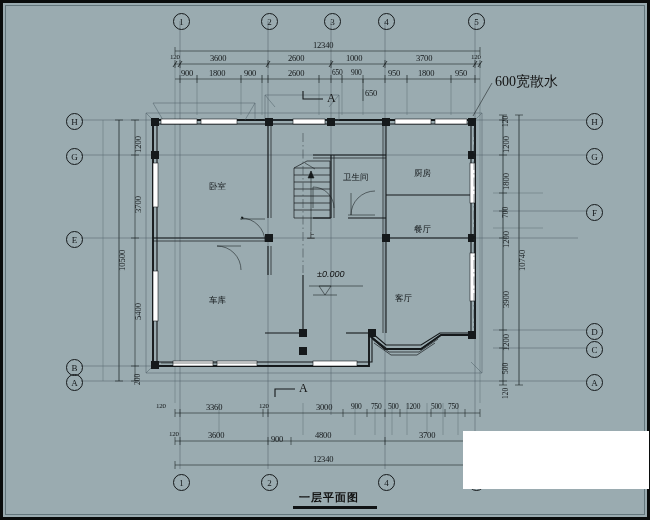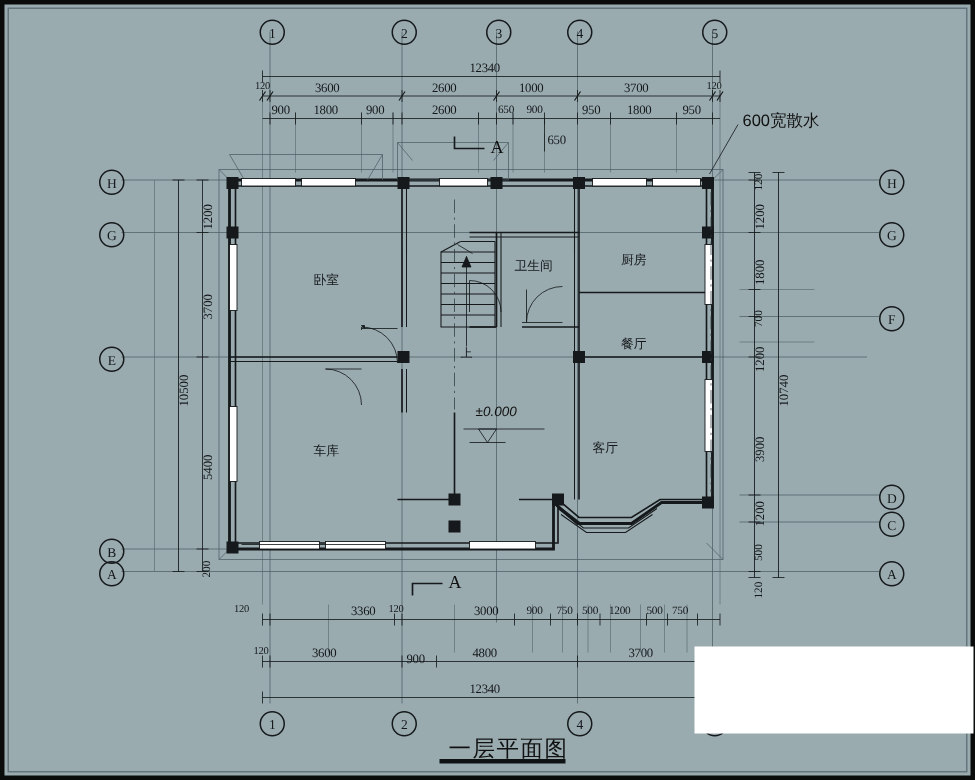--- a/index.html
+++ b/index.html
@@ -7,29 +7,29 @@
   #frame{position:relative;width:650px;height:520px;background:#9aabb0;box-sizing:border-box;border:3px solid #0a0c0c;}
   #frame:before{content:"";position:absolute;left:2px;top:2px;right:2px;bottom:2px;border:1px solid #63767c;pointer-events:none;}
   .sv{position:absolute;}
   svg{display:block;}
   .lbl{position:absolute;font-family:"Liberation Serif",serif;color:#14181a;white-space:nowrap;}
   .dim{font-size:8.5px;letter-spacing:-0.2px;}
   .dimv{font-size:8.5px;transform-origin:0 0;transform:rotate(-90deg);}
   .room{font-size:8.5px;font-family:"DejaVu Sans",sans-serif;}
   .axl{position:absolute;width:15px;height:15px;border:1px solid #15191b;border-radius:50%;
        display:flex;align-items:center;justify-content:center;font-size:9px;color:#15191b;background:transparent;}
-  #title{position:absolute;left:296px;top:487px;font-size:15px;font-family:"DejaVu Sans",sans-serif;color:#111;letter-spacing:1px;}
+  #title{position:absolute;left:296px;top:487px;font-size:11px;font-family:"DejaVu Sans",sans-serif;color:#111;letter-spacing:1px;font-weight:bold;}
   #titleline{position:absolute;left:290px;top:503px;width:84px;height:2.5px;background:#101314;}
   #wm{position:absolute;left:460px;top:428px;width:186px;height:58px;background:#fff;
       display:flex;flex-direction:column;align-items:center;justify-content:center;}
   #wm .cn{font-family:"DejaVu Sans",sans-serif;font-size:22px;color:#111;letter-spacing:2px;line-height:1;}
   #wm .en{font-family:"Liberation Serif",serif;font-size:19px;color:#2a2ad0;line-height:1.15;margin-top:1px;}
   .secA{position:absolute;font-size:12px;font-family:"Liberation Serif",serif;color:#111;}
   .elev{position:absolute;font-size:9px;font-family:"Liberation Sans",sans-serif;color:#111;}
-  .note{position:absolute;font-size:11px;font-family:Liberation Sans, sans-serif;color:#111;}
+  .note{position:absolute;font-size:14px;font-family:Liberation Serif, serif;color:#111;}
   .up{position:absolute;font-size:8px;font-family:"DejaVu Sans",sans-serif;color:#111;}
 </style>
 </head>
 <body>
 
 <div id="frame">
 
   <svg class="sv" style="left:0;top:0" width="650" height="520" viewBox="0 0 650 520">
     <defs>
       <style>
@@ -451,21 +451,21 @@
   <div class="lbl dim" style="left:241px;top:65px;"><span>900</span></div>
   <div class="lbl dim" style="left:285px;top:65px;"><span>2600</span></div>
   <div class="lbl dim" style="left:329px;top:65px;font-size:7.5px"><span>650</span></div>
   <div class="lbl dim" style="left:348px;top:65px;font-size:7.5px"><span>900</span></div>
   <div class="lbl dim" style="left:385px;top:65px;"><span>950</span></div>
   <div class="lbl dim" style="left:415px;top:65px;"><span>1800</span></div>
   <div class="lbl dim" style="left:452px;top:65px;"><span>950</span></div>
   <div class="lbl dim" style="left:362px;top:85px;"><span>650</span></div>
 
   <div class="lbl dim" style="left:153px;top:399px;font-size:7px"><span>120</span></div>
-  <div class="lbl dim" style="left:203px;top:399px;margin-left:28px;"><span>3360</span></div>
+  <div class="lbl dim" style="left:203px;top:399px;"><span>3360</span></div>
   <div class="lbl dim" style="left:256px;top:399px;font-size:7px"><span>120</span></div>
   <div class="lbl dim" style="left:313px;top:399px;"><span>3000</span></div>
   <div class="lbl dim" style="left:348px;top:399px;font-size:7.5px"><span>900</span></div>
   <div class="lbl dim" style="left:368px;top:399px;font-size:7.5px"><span>750</span></div>
   <div class="lbl dim" style="left:385px;top:399px;font-size:7.5px"><span>500</span></div>
   <div class="lbl dim" style="left:403px;top:399px;font-size:7.5px"><span>1200</span></div>
   <div class="lbl dim" style="left:428px;top:399px;font-size:7.5px"><span>500</span></div>
   <div class="lbl dim" style="left:445px;top:399px;font-size:7.5px"><span>750</span></div>
 
   <div class="lbl dim" style="left:166px;top:427px;font-size:7px"><span>120</span></div>

